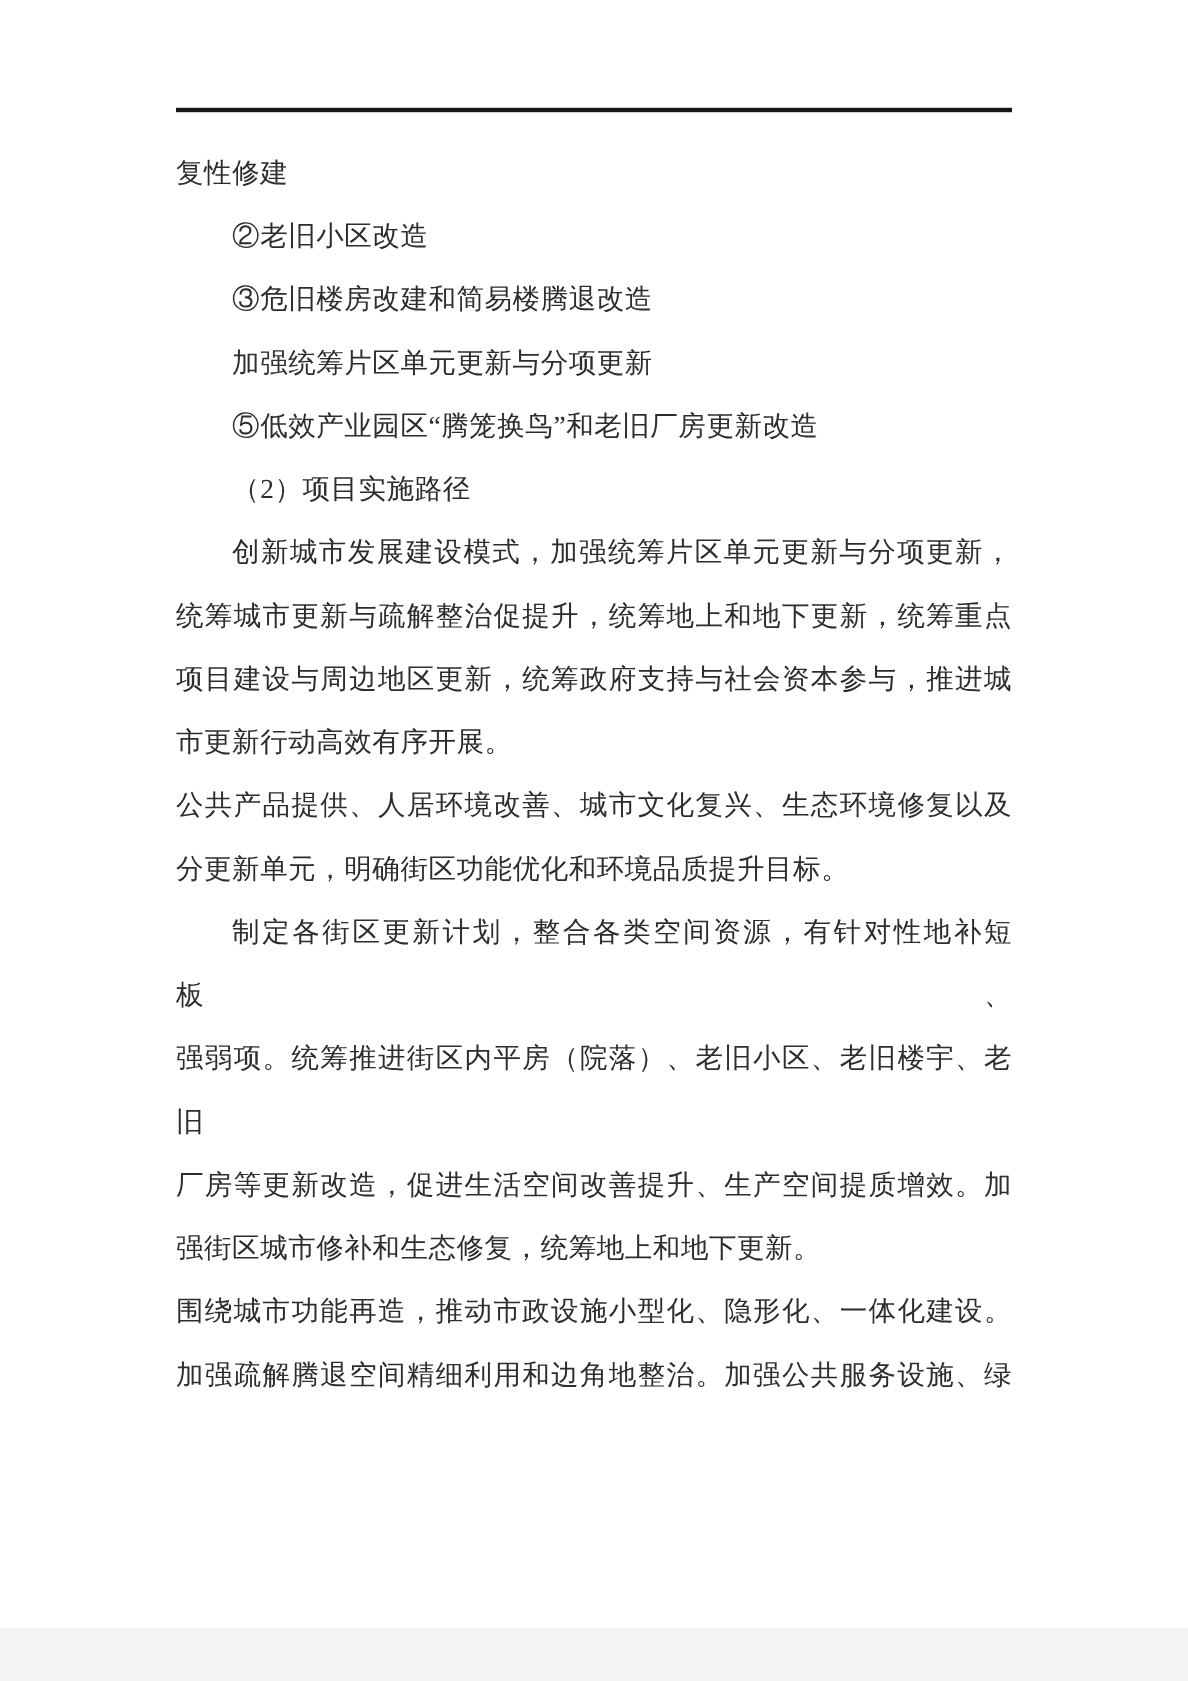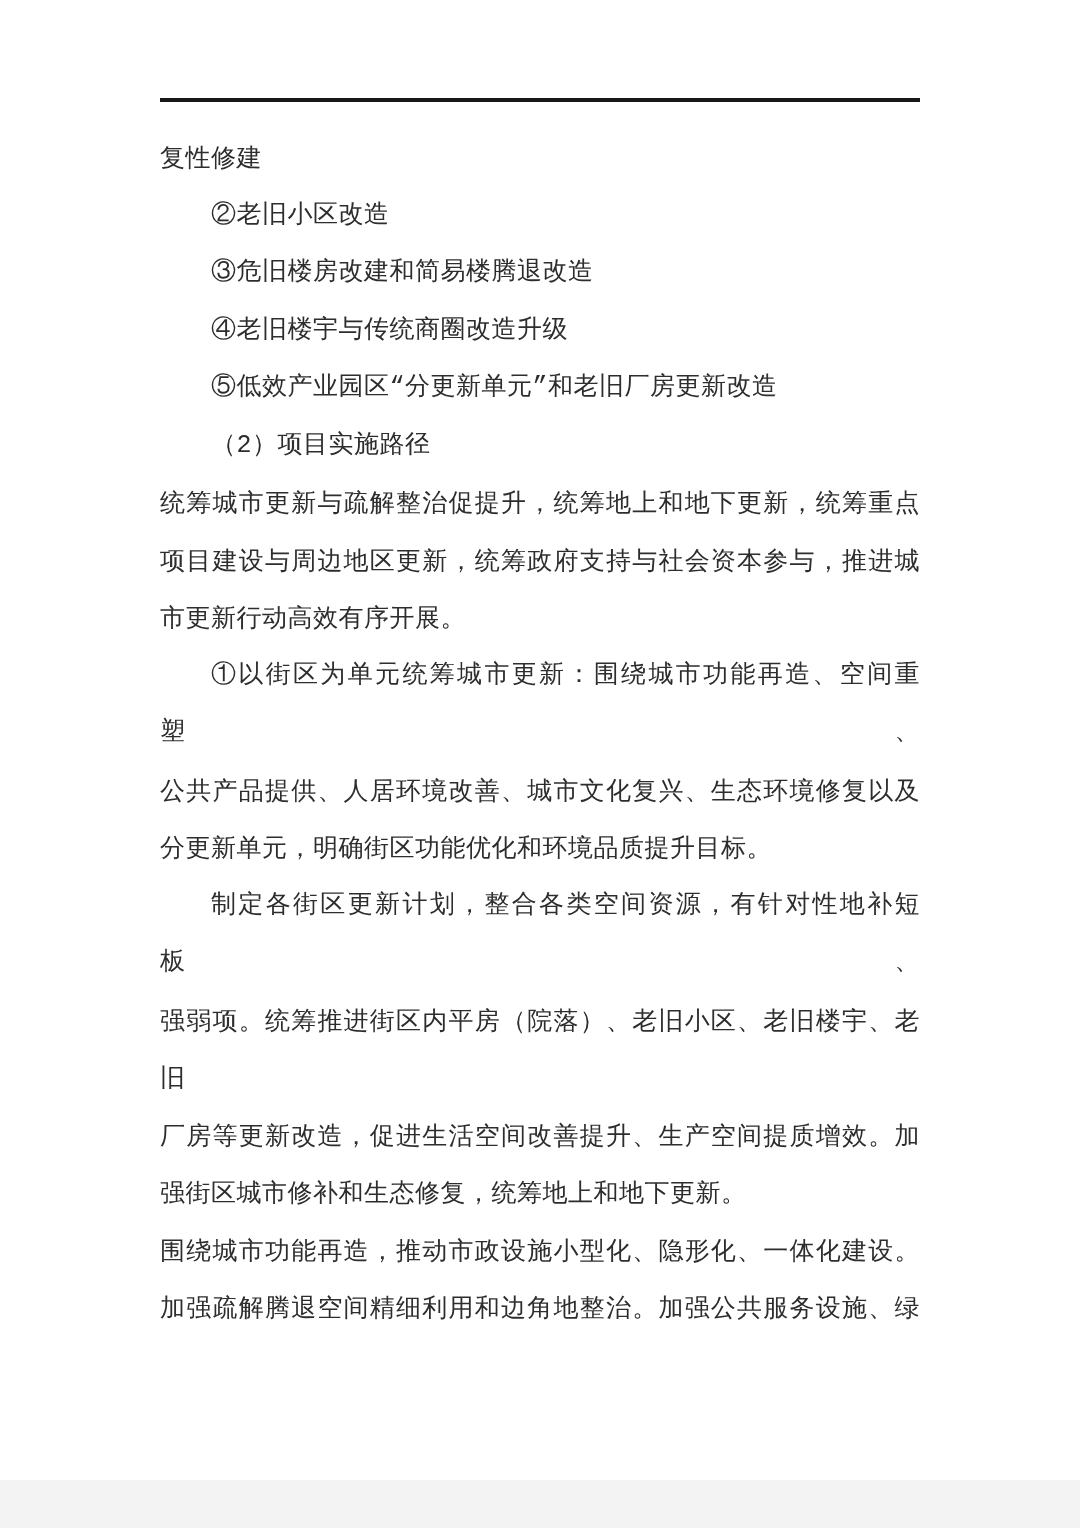--- a/index.html
+++ b/index.html
@@ -34,42 +34,41 @@
     white-space: normal;
     overflow: hidden;
   }
   .just {
     text-align: justify;
     text-align-last: justify;
     text-justify: inter-character;
   }
   .indent {
     text-indent: 51px;
-    font-family: Liberation Mono, monospace;
   }
 </style>
 </head>
 <body>
 
 <div class="page">
   <div class="header-rule"></div>
 
   <div class="content">
     <div class="tline">复性修建</div>
     <div class="tline indent">②老旧小区改造</div>
     <div class="tline indent">③危旧楼房改建和简易楼腾退改造</div>
-    <div class="tline indent">④老旧楼宇与传统商圈改造升级</div>
-    <div class="tline indent">⑤低效产业园区“分更新单元”和老旧厂房更新改造</div>
+    <div class="tline indent">加强统筹片区单元更新与分项更新</div>
+    <div class="tline indent">⑤低效产业园区“腾笼换鸟”和老旧厂房更新改造</div>
     <div class="tline indent">（2）项目实施路径</div>
 
+    <div class="tline indent just">创新城市发展建设模式，加强统筹片区单元更新与分项更新，</div>
     <div class="tline just">统筹城市更新与疏解整治促提升，统筹地上和地下更新，统筹重点</div>
     <div class="tline just">项目建设与周边地区更新，统筹政府支持与社会资本参与，推进城</div>
     <div class="tline">市更新行动高效有序开展。</div>
 
-    <div class="tline indent just">①以街区为单元统筹城市更新：围绕城市功能再造、空间重塑、</div>
     <div class="tline just">公共产品提供、人居环境改善、城市文化复兴、生态环境修复以及</div>
     <div class="tline">分更新单元，明确街区功能优化和环境品质提升目标。</div>
 
     <div class="tline indent just">制定各街区更新计划，整合各类空间资源，有针对性地补短板、</div>
     <div class="tline just">强弱项。统筹推进街区内平房（院落）、老旧小区、老旧楼宇、老旧</div>
     <div class="tline just">厂房等更新改造，促进生活空间改善提升、生产空间提质增效。加</div>
     <div class="tline">强街区城市修补和生态修复，统筹地上和地下更新。</div>
 
     <div class="tline just">围绕城市功能再造，推动市政设施小型化、隐形化、一体化建设。</div>
     <div class="tline just">加强疏解腾退空间精细利用和边角地整治。加强公共服务设施、绿</div>

